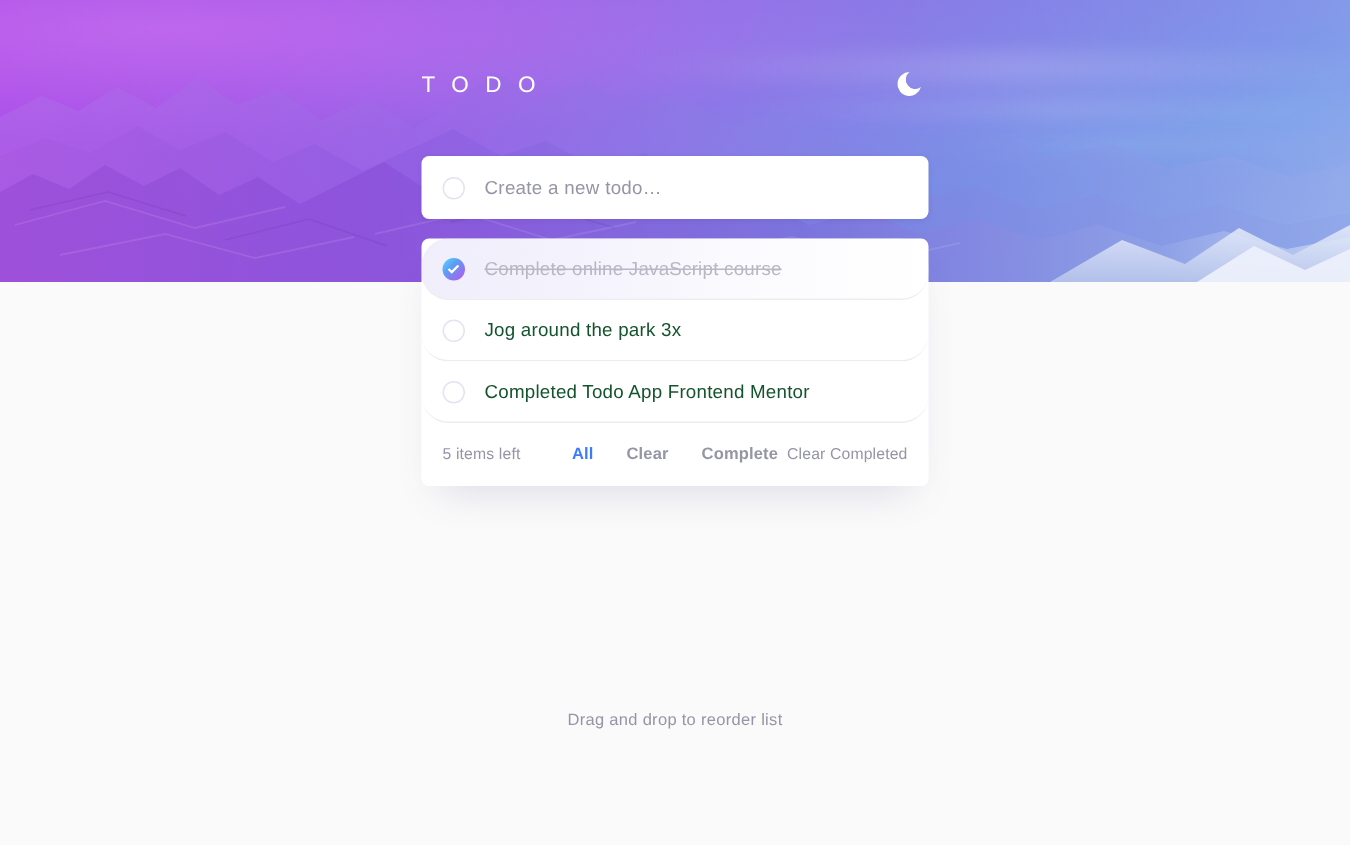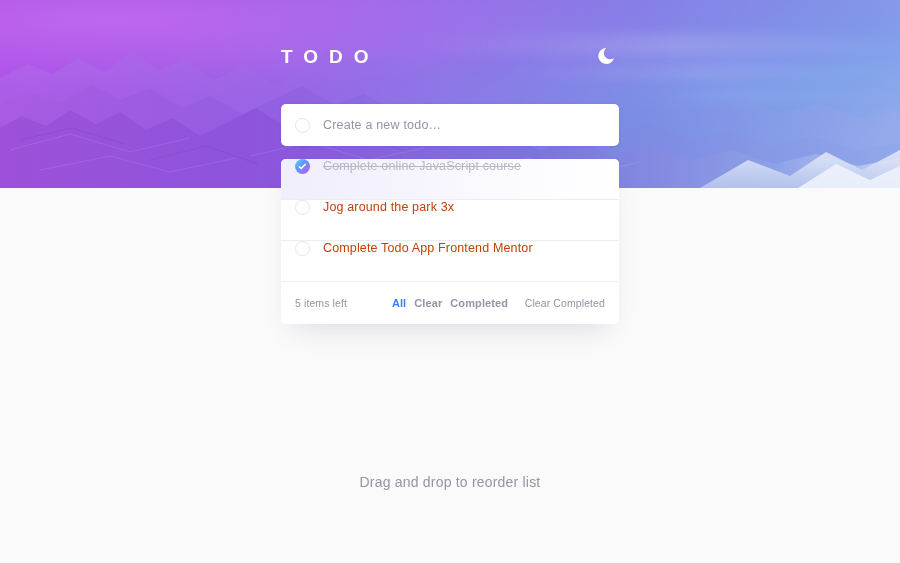--- a/index.html
+++ b/index.html
@@ -58,22 +58,22 @@
     left: 281px; top: 42px;
     width: 338px;
     height: 28px;
     display: flex;
     align-items: center;
     justify-content: space-between;
     z-index: 6;
   }
   #app-title {
     color: #ffffff;
-    font-size: 19px;
-    font-weight: bold;
+    font-size: 15px;
+    font-weight: normal;
     letter-spacing: 11px;
     line-height: 1;
     user-select: none;
   }
   #theme-toggle {
     width: 22px; height: 22px;
     display: flex; align-items: center; justify-content: center;
     cursor: pointer;
     margin-right: 2px;
   }
@@ -113,34 +113,35 @@
     background: #ffffff;
     border-radius: 5px;
     overflow: hidden;
     z-index: 6;
     box-shadow: 0 14px 26px -12px rgba(90,90,150,0.22);
   }
 
   .todo-row {
     height: 41px;
     display: flex;
-    align-items: flex-start;
+    align-items: center;
     padding: 0 14px;
     border-bottom: 1px solid #ededef;
     position: relative;
     cursor: pointer;
     background: #ffffff;
+    border-radius: 18px;
   }
   .todo-row.highlight {
     background: linear-gradient(90deg, #f0eefb 0%, #f4f2fc 30%, #fbfafe 62%, #ffffff 100%);
   }
   .todo-label {
     margin-left: 13px;
     font-size: 12.5px;
-    color: #c2410c;
+    color: #14532d;
     letter-spacing: .15px;
     white-space: nowrap;
   }
   .todo-row.done .todo-label {
     color: #b7b8c4;
     text-decoration: line-through;
   }
 
   
   .check {
@@ -167,21 +168,21 @@
     position: relative;
     font-size: 10.5px;
     color: #9495a5;
   }
   #items-left { letter-spacing: .1px; }
   #filters {
     position: absolute;
     left: 0; right: 0;
     display: flex;
     justify-content: center;
-    gap: 8px;
+    gap: 22px;
     pointer-events: none;
   }
   #filters .filter {
     pointer-events: auto;
     cursor: pointer;
     font-size: 11px;
     font-weight: bold;
     color: #9495a5;
     letter-spacing: .1px;
   }
@@ -194,21 +195,21 @@
     color: #9495a5;
     padding-left: 35px;
   }
 
   
   #hint {
     position: absolute;
     left: 281px; top: 474px;
     width: 338px;
     text-align: center;
-    font-size: 14px;
+    font-size: 11px;
     color: #9495a5;
     letter-spacing: .2px;
     z-index: 5;
   }
 </style>
 </head>
 <body>
 
 <div id="hero">
   <div class="sky"></div>
@@ -303,27 +304,27 @@
   <div class="todo-row">
     <span class="check"></span>
     <span class="todo-label">Jog around the park 3x</span>
   </div>
 
 
 
 
   <div class="todo-row">
     <span class="check"></span>
-    <span class="todo-label">Complete Todo App Frontend Mentor</span>
+    <span class="todo-label">Completed Todo App Frontend Mentor</span>
   </div>
 
   <div id="list-footer">
     <span id="items-left">5 items left</span>
     <div id="filters">
       <span class="filter active">All</span>
       <span class="filter">Clear</span>
-      <span class="filter">Completed</span>
+      <span class="filter">Complete</span>
     </div>
     <span id="clear-completed">Clear Completed</span>
   </div>
 </div>
 
 <div id="hint">Drag and drop to reorder list</div>
 
 </body></html>

